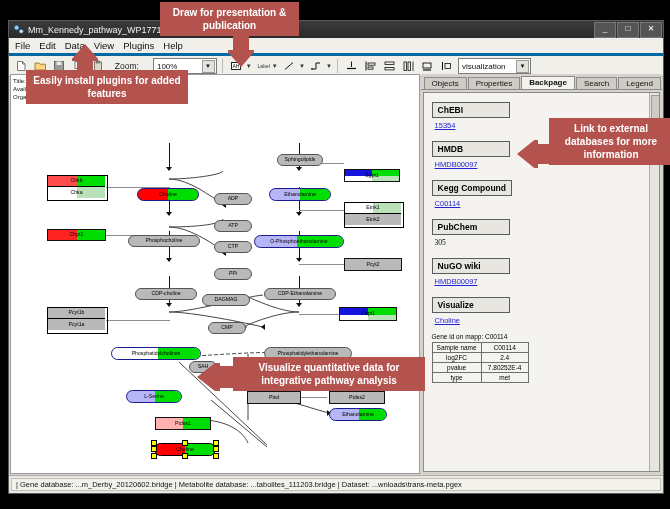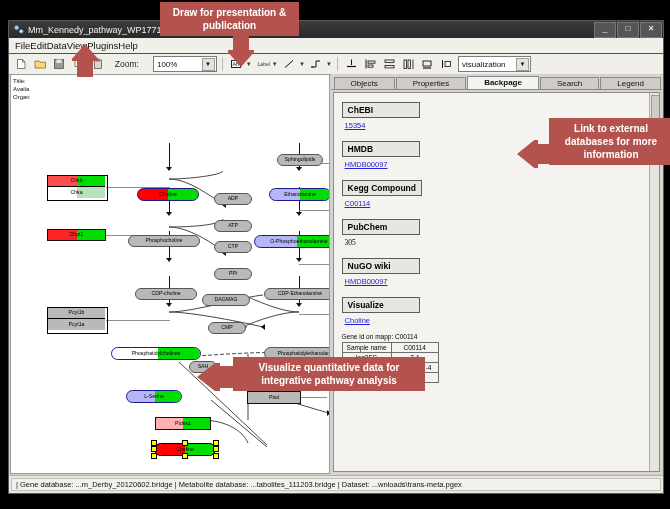--- a/index.html
+++ b/index.html
@@ -13,22 +13,22 @@
 
   .titlebar{height:17px;background:linear-gradient(#3c3c3c,#2a2a2a);
      display:flex;align-items:center;padding-left:4px;color:#fff;font-size:9px;}
   .titlebar .tb-ico{width:11px;height:11px;margin-right:4px;flex:0 0 auto;}
   .title-text{white-space:nowrap;overflow:hidden;font-size:9px;color:#f0f0f0;
      font-family:"Liberation Sans",sans-serif;}
   .tb-btns{margin-left:auto;display:flex;}
   .tb-btn{width:20px;height:14px;margin-right:1px;background:#555;border:1px solid #777;
      color:#fff;font-size:8px;line-height:12px;text-align:center;}
 
-  .menubar{height:15px;background:#f0efe9;border-bottom:1px solid #0369a1;
-     display:flex;align-items:center;padding-left:6px;}
+  .menubar{height:15px;background:#f0efe9;border-bottom:3px solid #0369a1;
+     display:flex;align-items:center;padding-left:6px;gap:9px;}
   .menubar span{font-size:9.5px;color:#111;}
 
   .toolbar{height:20px;background:#f0efe9;border-bottom:1px solid #aaa7a0;
      display:flex;align-items:center;padding-left:4px;gap:3px;}
   .tbicon{width:15px;height:15px;border:1px solid transparent;display:flex;
      align-items:center;justify-content:center;font-size:10px;color:#333;}
   .tbsep{width:1px;height:14px;background:#bdbab3;margin:0 2px;}
   .zoom-label{font-size:8.5px;color:#222;margin:0 11px 0 6px;}
   .zoom-combo{width:62px;height:14px;background:#fff;border:1px solid #7c7c7c;
      font-size:8px;display:flex;align-items:center;padding-left:3px;position:relative;color:#111;}
@@ -45,21 +45,21 @@
   .body-area{position:absolute;left:0;top:52px;right:0;bottom:18px;display:flex;}
   .canvas-pane{position:relative;width:424px;background:#ffffff;border:1px solid #9b9b9b;
      margin:1px;overflow:hidden;}
   .side-pane{position:relative;flex:1;background:#d6d3ce;margin:1px 1px 1px 0;display:flex;flex-direction:column;}
 
   .corner-labels{position:absolute;left:2px;top:2px;font-size:6px;color:#111;line-height:8px;}
 
   
   .tabstrip{display:flex;align-items:flex-end;height:15px;padding-left:3px;
      border-bottom:1px solid #8b8b8b;background:#d6d3ce;}
-  .tab{font-size:8px;padding:1px 16px;border:1px solid #8b8b8b;border-bottom:none;
+  .tab{font-size:8px;padding:1px 7px;border:1px solid #8b8b8b;border-bottom:none;
      background:#cfccc6;margin-right:1px;color:#111;}
   .tab.active{background:#f4f3ef;padding-bottom:2px;font-weight:bold;}
 
   .side-scroll{flex:1;background:#f4f3ef;border:1px solid #8b8b8b;margin:2px;
      position:relative;overflow:hidden;}
   .side-inner{padding:6px 8px;}
   .db-head{display:inline-block;min-width:66px;background:#e8e6e0;border:1px solid #5b5b5b;
      font-size:8.5px;font-weight:bold;padding:2px 5px;color:#000;margin-top:2px;}
   .db-link{font-size:7.5px;color:#2121d6;text-decoration:underline;margin:3px 0 8px 3px;display:block;}
   .db-plain{font-size:7.5px;color:#000;margin:3px 0 8px 3px;display:block;font-family:Liberation Serif, serif;}
@@ -543,20 +543,21 @@
     <div class="statusbar">
       <div class="status-text">| Gene database: ...m_Derby_20120602.bridge | Metabolite database: ...tabolites_111203.bridge | Dataset: ...wnloads\trans-meta.pgex</div>
     </div>
   </div>
 
   <div class="callout" style="left:160px;top:2px;width:125px;">Draw for presentation &amp; publication</div>
   <svg class="ptr" style="left:228px;top:34px;width:26px;height:34px;">
     <path d="M5 0 h16 v16 h7 L13 33 L-2 16 h7 z" transform="translate(0,0)" fill="#b4534e"></path>
   </svg>
 
+  <div class="callout" style="left:26px;top:70px;width:148px;">Easily install plugins for added features</div>
   <svg class="ptr" style="left:72px;top:44px;width:26px;height:34px;">
     <path d="M13 0 L28 17 h-7 v16 h-16 V17 h-7 z" fill="#b4534e"></path>
   </svg>
 
   <div class="callout" style="left:549px;top:118px;width:110px;">Link  to external databases  for more information</div>
   <svg class="ptr" style="left:516px;top:140px;width:38px;height:28px;">
     <path d="M38 4 v20 h-16 v7 L1 14 L22 -3 v7 z" fill="#b4534e"></path>
   </svg>
 
   <div class="callout" style="left:233px;top:357px;width:178px;">Visualize quantitative data  for integrative pathway analysis</div>

